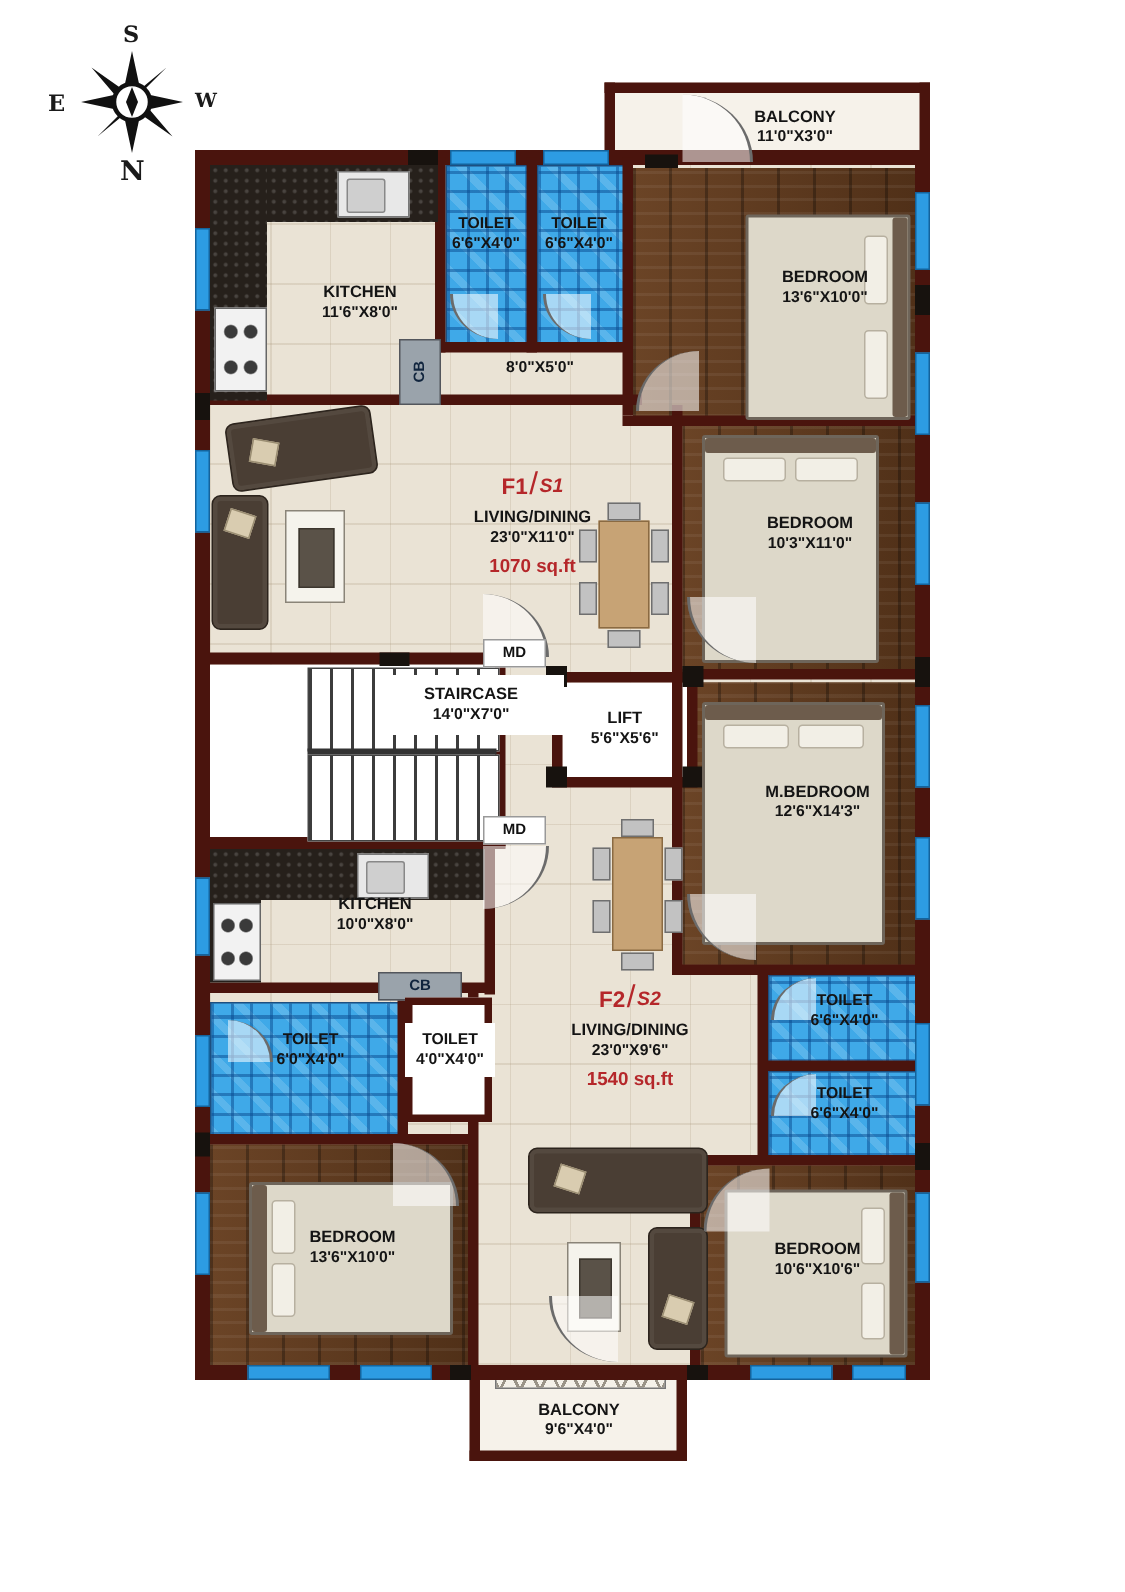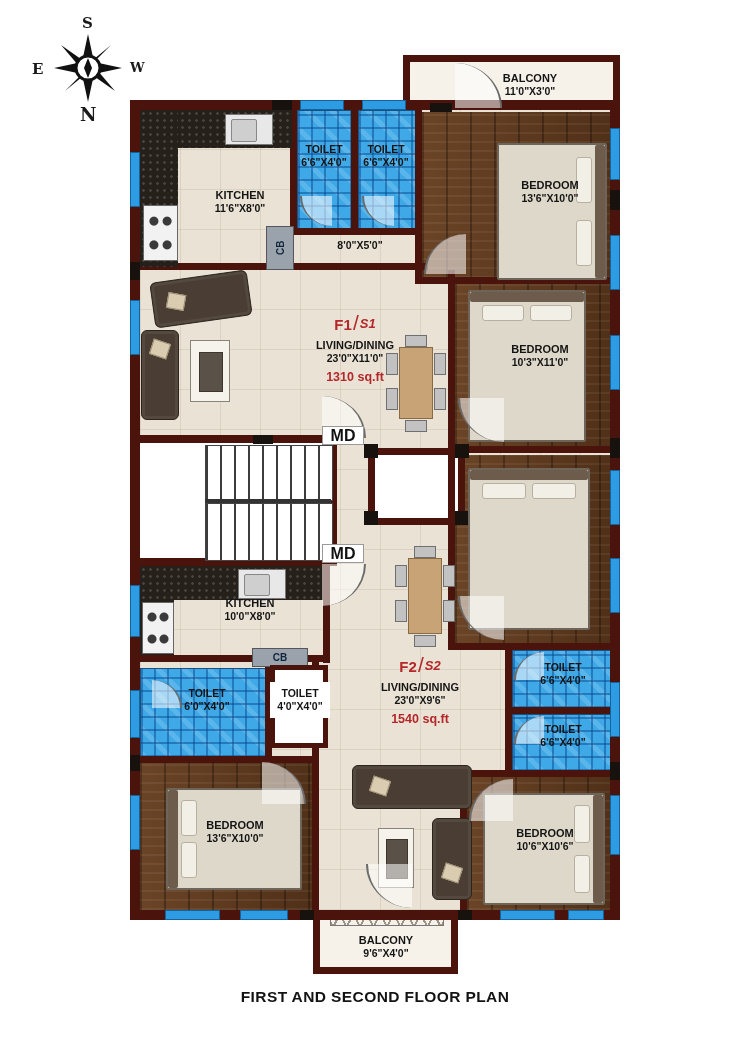--- a/index.html
+++ b/index.html
@@ -56,21 +56,21 @@
     border:1px solid #777;}
   
   .lbl{position:absolute;display:flex;flex-direction:column;align-items:center;justify-content:center;
        text-align:center;font-weight:700;color:#141414;font-size:11px;line-height:1.28;white-space:nowrap;}
   .lbl .dims{font-size:10.5px;}
   .unitline{font-size:15px;color:#b5272a;font-weight:700;display:flex;align-items:center;}
   .unitline .sep{font-size:21px;font-weight:400;margin:0 1px;position:relative;top:-1px;}
   .unitline .u2{font-style:italic;font-size:13px;}
   .area{font-size:12.5px;color:#b5272a;font-weight:700;margin-top:3px;}
   .chip{position:absolute;background:#fff;border:1px solid #999;display:flex;align-items:center;
-        justify-content:center;font-weight:700;font-size:16px;color:#111;}
+        justify-content:center;font-weight:700;font-size:10px;color:#111;}
   .title{position:absolute;left:0;right:0;top:988px;text-align:center;font-weight:800;
          font-size:15.5px;letter-spacing:.4px;color:#131313;}
   .compass-letter{position:absolute;font-family:"DejaVu Serif",serif;font-weight:700;font-size:15px;color:#1a1a1a;}
 </style>
 </head>
 <body>
 
 <div id="stage">
 
   <div class="abs" style="left:38px;top:18px;width:100px;height:100px;">
@@ -296,25 +296,37 @@
       <span class="dims">13'6"X10'0"</span>
   </div>
   <div class="lbl" style="left:255px;top:308px;width:200px;height:80px;">
     <span class="unitline">
         <span>F1</span>
         <span class="sep">/</span>
         <span class="u2">S1</span>
       </span>
     <span>LIVING/DINING</span>
     <span class="dims">23'0"X11'0"</span>
-    <span class="area">1310 sq.ft</span>
+    <span class="area">1070 sq.ft</span>
   </div>
   <div class="lbl" style="left:485px;top:336px;width:110px;height:40px;">
     <span>BEDROOM</span>
       <span class="dims">10'3"X11'0"</span>
+  </div>
+  <div class="lbl" style="left:252px;top:450px;width:124px;height:40px;background:#fff;">
+    <span>STAIRCASE</span>
+      <span class="dims">14'0"X7'0"</span>
+  </div>
+  <div class="lbl" style="left:375px;top:466px;width:83px;height:40px;">
+    <span>LIFT</span>
+      <span class="dims">5'6"X5'6"</span>
+  </div>
+  <div class="lbl" style="left:485px;top:515px;width:120px;height:40px;">
+    <span>M.BEDROOM</span>
+      <span class="dims">12'6"X14'3"</span>
   </div>
   <div class="lbl" style="left:195px;top:590px;width:110px;height:40px;">
     <span>KITCHEN</span>
       <span class="dims">10'0"X8'0"</span>
   </div>
   <div class="lbl" style="left:162px;top:682px;width:90px;height:36px;font-size:10.5px;">
     <span>TOILET</span>
       <span class="dims">6'0"X4'0"</span>
   </div>
   <div class="lbl" style="left:270px;top:682px;width:60px;height:36px;font-size:10.5px;background:#fff;">
@@ -345,14 +357,13 @@
   </div>
   <div class="lbl" style="left:490px;top:820px;width:110px;height:40px;">
     <span>BEDROOM</span>
       <span class="dims">10'6"X10'6"</span>
   </div>
   <div class="lbl" style="left:320px;top:928px;width:132px;height:38px;">
     <span>BALCONY</span>
       <span class="dims">9'6"X4'0"</span>
   </div>
 
-  <div class="title">FIRST AND SECOND FLOOR PLAN</div>
 </div>
 
 </body></html>

